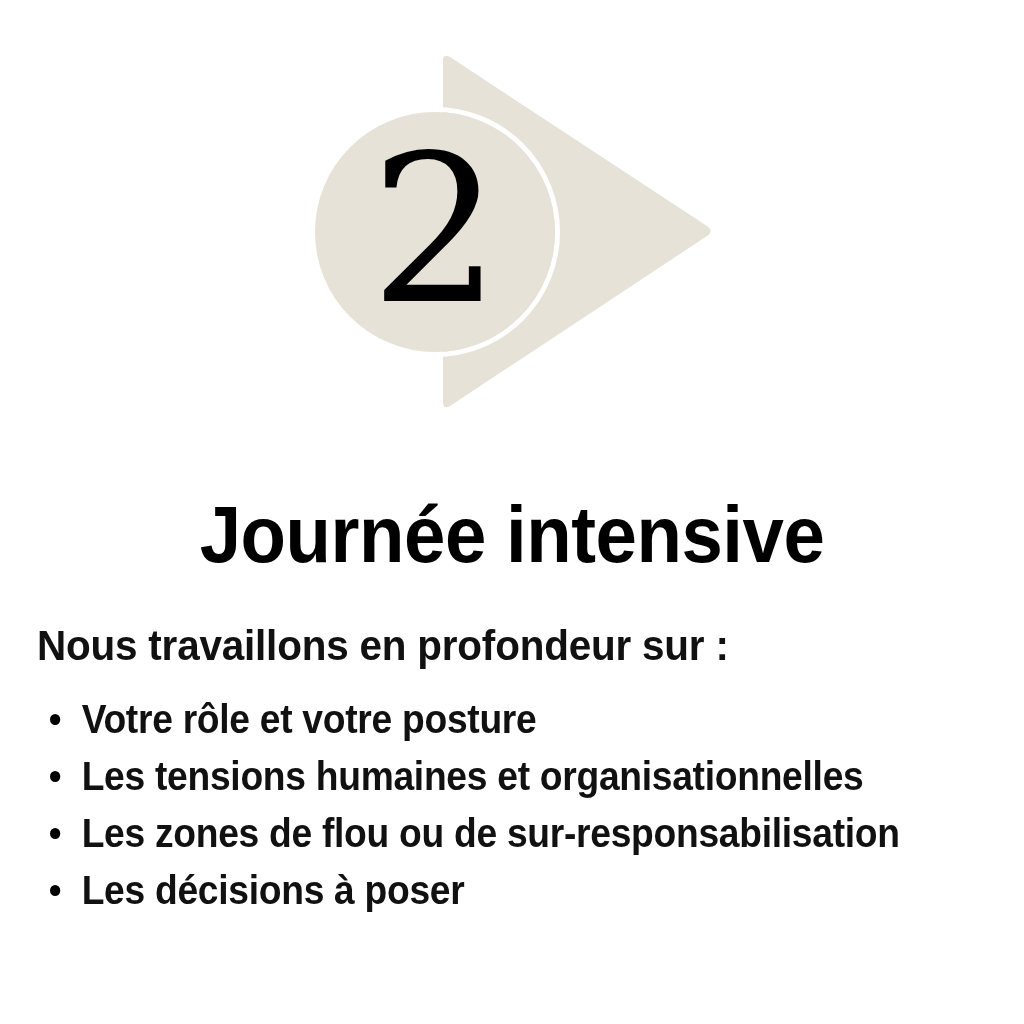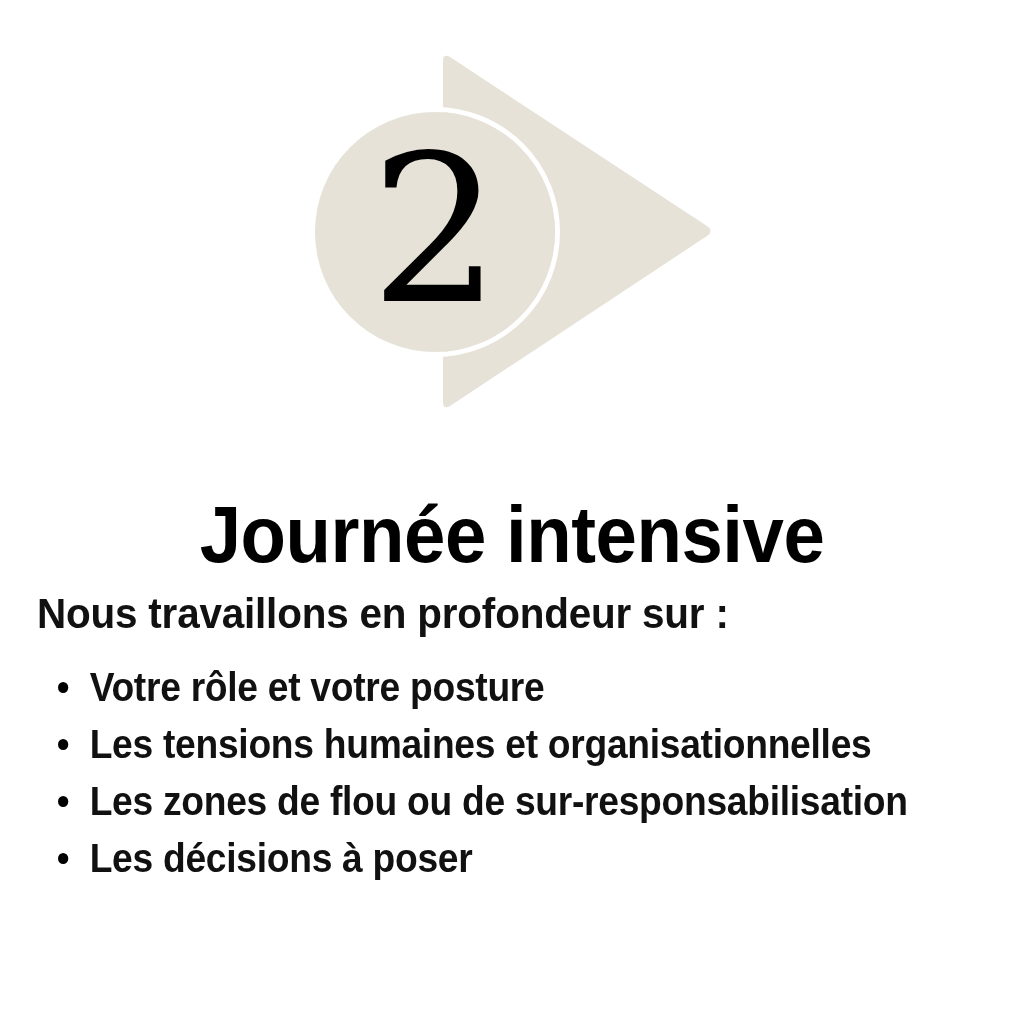--- a/index.html
+++ b/index.html
@@ -67,38 +67,38 @@
     letter-spacing: -0.5px;
     transform: scaleX(0.93);
     transform-origin: center top;
     white-space: nowrap;
   }
 
   
   .body-block {
     position: absolute;
     left: 37px;
-    top: 588px;
+    top: 620px;
     width: 987px;
   }
   .intro-line {
     font-family: "Liberation Sans", sans-serif;
     font-weight: bold;
     font-size: 43px;
     line-height: 1.18;
     color: #111111;
     letter-spacing: -0.2px;
     transform: scaleX(0.94);
     transform-origin: left top;
     white-space: nowrap;
     margin: 0 0 20px 0;
   }
   .bullet-list {
     list-style: none;
-    margin: 8px;
+    margin: 0;
     padding: 0;
   }
   .bullet-item {
     position: relative;
     padding-left: 48px;
     font-family: "Liberation Sans", sans-serif;
     font-weight: bold;
     font-size: 40px;
     line-height: 57px;
     color: #111111;

